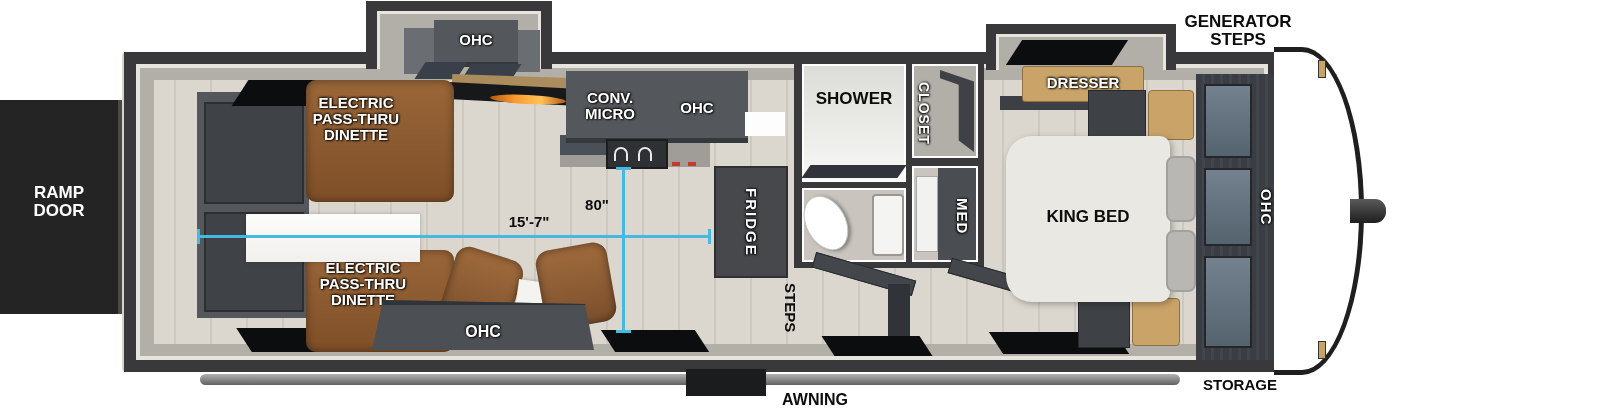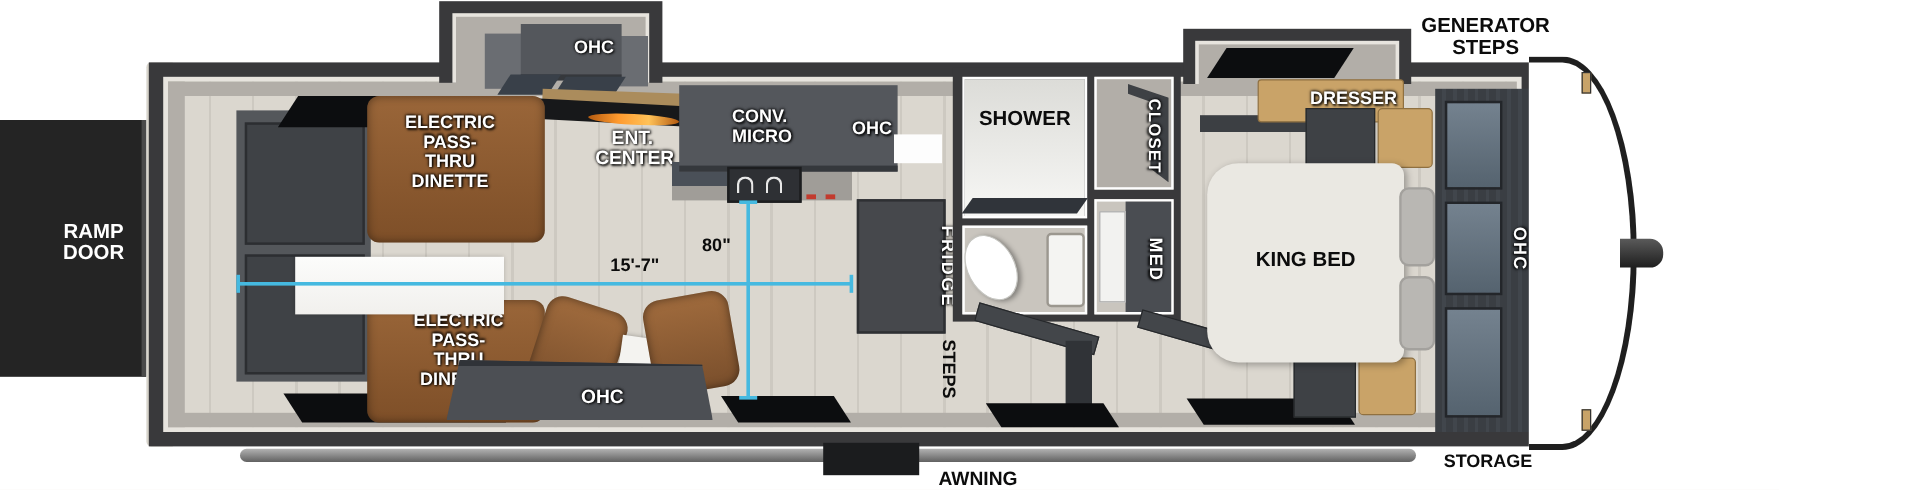--- a/index.html
+++ b/index.html
@@ -4,21 +4,21 @@
 <style>
   html,body { margin:0; padding:0; background:#fff; }
   .canvas { position:relative; width:1600px; height:408px; background:#ffffff; overflow:hidden;
             font-family:"Liberation Sans", sans-serif; font-weight:bold; }
   .a { position:absolute; box-sizing:border-box; }
   .wall  { background:#39393b; }
   .trim  { background:#e7e4de; }
   .ig    { background:#b2aea8; }
   .floor { background:repeating-linear-gradient(90deg,#dbd7cf 0 34px,#cdc9c1 34px 36px); }
   .lblw  { color:#ffffff; text-align:center; line-height:1.08;
-           text-shadow:1px 1px 2px rgba(0,0,0,.95),-1px -1px 2px rgba(0,0,0,.6),1px -1px 2px rgba(0,0,0,.6);padding-left:38px; }
+           text-shadow:1px 1px 2px rgba(0,0,0,.95),-1px -1px 2px rgba(0,0,0,.6),1px -1px 2px rgba(0,0,0,.6); }
   .lblb  { color:#0c0c0c; text-align:center; line-height:1.08; }
   .vert  { writing-mode:vertical-rl; text-align:center; }
   .win   { background:#0c0d0f; }
   .skw   { transform:skewX(-33deg); }
   .cab   { background:#54575c; }
   .dark  { background:#3e4145; }
   .tan   { background:#c9a368; border:1px solid #8f7040; }
   .cyan  { background:#45b9e0; }
   .brown { background:linear-gradient(180deg,#9a6639,#7e4f28); border-radius:10px; box-shadow:inset 0 0 8px rgba(0,0,0,.45); }
   .glass { background:linear-gradient(180deg,#74828f,#55636f); border:2px solid #23262a; }
@@ -51,24 +51,20 @@
   <div class="a cab" style="left:516px;top:30px;width:24px;height:42px;background:#6a6d72;"></div>
   <div class="a cab" style="left:434px;top:20px;width:84px;height:47px;border-bottom:5px solid #35383c;">
     <div class="lblw" style="font-size:15px;margin-top:12px;">OHC</div>
   </div>
   <div class="a win skw" style="left:420px;top:62px;width:42px;height:17px;background:#394049;"></div>
   <div class="a win skw" style="left:466px;top:64px;width:50px;height:17px;background:#394049;"></div>
 
   <div class="a" style="left:452px;top:76px;width:118px;height:13px;background:#ab8c5c;transform:rotate(2deg);"></div>
   <div class="a" style="left:434px;top:85px;width:140px;height:17px;background:#17181a;transform:rotate(3deg);"></div>
   <div class="a" style="left:490px;top:95px;width:76px;height:9px;border-radius:50%;transform:rotate(3deg);background:linear-gradient(90deg,#b35a10,#ff9a2e,#ffc258,#b35a10);"></div>
-  <div class="a lblw" style="left:458px;top:107px;width:100px;font-size:16px;">
-    <div>ENT.</div>
-    <div>CENTER</div>
-  </div>
 
   <div class="a" style="left:197px;top:92px;width:112px;height:226px;background:#54575b;"></div>
   <div class="a" style="left:204px;top:102px;width:100px;height:102px;background:#3f4246;border:2px solid #2c2e31;"></div>
   <div class="a" style="left:204px;top:212px;width:100px;height:100px;background:#3f4246;border:2px solid #2c2e31;"></div>
   <div class="a win skw" style="left:240px;top:80px;width:168px;height:26px;"></div>
   <div class="a win skw" style="left:244px;top:328px;width:170px;height:24px;transform:skewX(33deg);"></div>
 
   <div class="a brown" style="left:306px;top:80px;width:148px;height:122px;"></div>
   <div class="a lblw" style="left:298px;top:95px;width:116px;font-size:15px;">
     <div>ELECTRIC</div>
@@ -136,21 +132,21 @@
 
   <div class="a win" style="left:608px;top:330px;width:94px;height:22px;transform:skewX(33deg);"></div>
   <div class="a win" style="left:828px;top:336px;width:98px;height:20px;transform:skewX(33deg);"></div>
   <div class="a win" style="left:996px;top:332px;width:126px;height:22px;transform:skewX(33deg);"></div>
 
   <div class="a wall" style="left:986px;top:24px;width:190px;height:46px;"></div>
   <div class="a trim" style="left:996px;top:34px;width:170px;height:36px;"></div>
   <div class="a ig" style="left:999px;top:37px;width:164px;height:33px;"></div>
   <div class="a win skw" style="left:1014px;top:40px;width:106px;height:25px;"></div>
   <div class="a" style="left:1000px;top:96px;width:118px;height:14px;background:#3c3f43;"></div>
-  <div class="a tan" style="left:1048px;top:66px;width:122px;height:36px;border-radius:3px;">
+  <div class="a tan" style="left:1022px;top:66px;width:122px;height:36px;border-radius:3px;">
     <div class="lblw" style="font-size:15px;margin-top:8px;">DRESSER</div>
   </div>
 
   <div class="a dark" style="left:1088px;top:90px;width:58px;height:50px;border:1px solid #26282b;"></div>
   <div class="a tan" style="left:1148px;top:90px;width:46px;height:50px;border-radius:4px;"></div>
   <div class="a dark" style="left:1078px;top:300px;width:52px;height:48px;border:1px solid #26282b;"></div>
   <div class="a tan" style="left:1132px;top:298px;width:48px;height:48px;border-radius:4px;"></div>
   <div class="a" style="left:1006px;top:136px;width:164px;height:166px;background:#eae8e2;border-radius:26px 10px 10px 26px;box-shadow:2px 2px 6px rgba(0,0,0,.3);">
     <div class="lblb" style="font-size:17px;margin-top:72px;">KING BED</div>
   </div>

